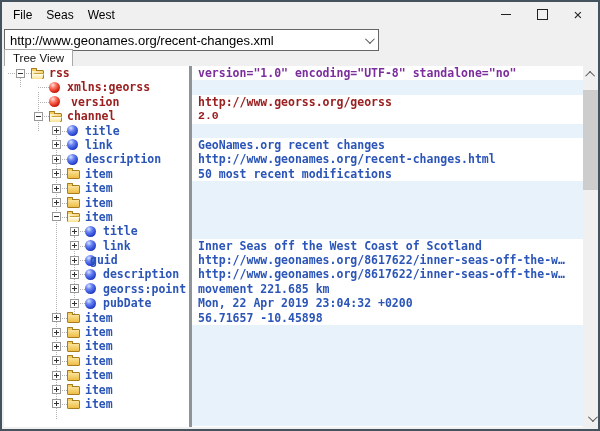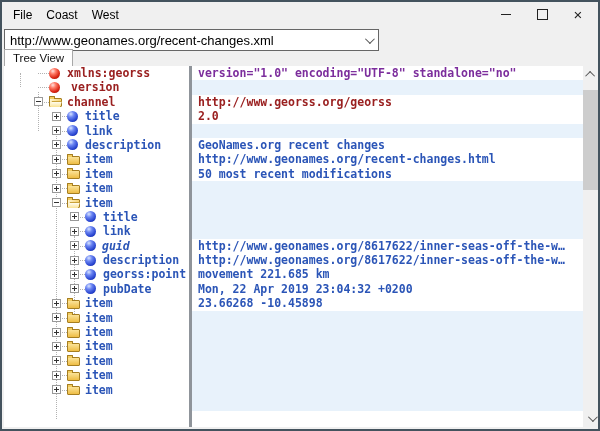--- a/index.html
+++ b/index.html
@@ -62,21 +62,21 @@
   .vrow{height:14.4px;line-height:14.5px;padding-left:6px;white-space:nowrap;overflow:hidden;
         font-family:"DejaVu Sans Mono","Liberation Mono",monospace;font-size:11.5px;font-weight:bold;}
 </style>
 </head>
 <body>
 
 <div class="window">
 
   <div class="menubar">
     <span class="menu-item">File</span>
-    <span class="menu-item">Coast</span>
+    <span class="menu-item">Seas</span>
     <span class="menu-item">West</span>
   </div>
 
   <div class="win-controls">
     <div class="win-btn">
         <span class="glyph-min"></span>
       </div>
     <div class="win-btn">
         <span class="glyph-max"></span>
       </div>
@@ -96,20 +96,26 @@
     <span>Tree View</span>
   </div>
 
   <div class="tree-pane">
     <div class="rows">
         <i class="vguide" style="left: 16px; top: 7px; height: 14.4px;"></i>
         <i class="vguide" style="left: 34px; top: 26.4px; height: 38.2px;"></i>
         <i class="vguide" style="left: 52px; top: 69.6px; height: 283px;"></i>
         <i class="vguide" style="left: 70px; top: 170.4px; height: 81.4px;"></i>
         <div class="trow">
+          <i class="hline" style="left: 4px; width: 23px;"></i>
+          <span class="exp minus" style="left: 12px;"></span>
+          <span class="folder open" style="left: 27px;"></span>
+          <span class="tlabel" style="left: 45px; color: rgb(154, 32, 32);">rss</span>
+        </div>
+        <div class="trow">
           <i class="hline" style="left: 34px; width: 11px;"></i>
           <span class="sphere red" style="left: 45px;"></span>
           <span class="tlabel" style="left: 63px; color: rgb(154, 32, 32);">xmlns:georss</span>
         </div>
         <div class="trow">
           <i class="hline" style="left: 34px; width: 11px;"></i>
           <span class="sphere red" style="left: 45px;"></span>
           <span class="tlabel" style="left: 67px; color: rgb(154, 32, 32);">version</span>
         </div>
         <div class="trow">
@@ -169,21 +175,21 @@
         <div class="trow">
           <i class="hline" style="left: 70px; width: 11px;"></i>
           <span class="exp plus" style="left: 66px;"></span>
           <span class="sphere blue" style="left: 81px;"></span>
           <span class="tlabel" style="left: 99px; color: rgb(43, 85, 183);">link</span>
         </div>
         <div class="trow">
           <i class="hline" style="left: 70px; width: 11px;"></i>
           <span class="exp plus" style="left: 66px;"></span>
           <span class="sphere blue" style="left: 81px;"></span>
-          <span class="tlabel" style="left: 98px; color: rgb(43, 85, 183); font-style: italic;">guid</span>
+          <span class="tlabel" style="left: 86px; color: rgb(43, 85, 183);">guid</span>
         </div>
         <div class="trow">
           <i class="hline" style="left: 70px; width: 11px;"></i>
           <span class="exp plus" style="left: 66px;"></span>
           <span class="sphere blue" style="left: 81px;"></span>
           <span class="tlabel" style="left: 99px; color: rgb(43, 85, 183);">description</span>
         </div>
         <div class="trow">
           <i class="hline" style="left: 70px; width: 11px;"></i>
           <span class="exp plus" style="left: 66px;"></span>
@@ -241,34 +247,35 @@
       </div>
   </div>
 
   <div class="splitter"></div>
 
   <div class="values-pane">
     <div class="rows">
         <div class="vrow" style="color: rgb(124, 45, 156);">version="1.0" encoding="UTF-8" standalone="no"</div>
         <div class="vrow" style="background: rgb(232, 242, 251);"></div>
         <div class="vrow" style="color: rgb(154, 32, 32);">http://www.georss.org/georss</div>
-        <div class="vrow" style="color: rgb(154, 32, 32);">2.0</div>
+        <div class="vrow" style="color: rgb(154, 32, 32); font-family: Liberation Mono, monospace;">2.0</div>
         <div class="vrow" style="background: rgb(232, 242, 251);"></div>
         <div class="vrow" style="color: rgb(43, 85, 183);">GeoNames.org recent changes</div>
         <div class="vrow" style="color: rgb(43, 85, 183);">http://www.geonames.org/recent-changes.html</div>
         <div class="vrow" style="color: rgb(43, 85, 183);">50 most recent modifications</div>
         <div class="vrow" style="background: rgb(232, 242, 251);"></div>
         <div class="vrow" style="background: rgb(232, 242, 251);"></div>
         <div class="vrow" style="background: rgb(232, 242, 251);"></div>
         <div class="vrow" style="background: rgb(232, 242, 251);"></div>
+        <div class="vrow" style="color: rgb(43, 85, 183);">Inner Seas off the West Coast of Scotland</div>
         <div class="vrow" style="color: rgb(43, 85, 183);">http://www.geonames.org/8617622/inner-seas-off-the-w…</div>
         <div class="vrow" style="color: rgb(43, 85, 183);">http://www.geonames.org/8617622/inner-seas-off-the-w…</div>
         <div class="vrow" style="color: rgb(43, 85, 183);">movement 221.685 km</div>
         <div class="vrow" style="color: rgb(43, 85, 183);">Mon, 22 Apr 2019 23:04:32 +0200</div>
-        <div class="vrow" style="color: rgb(43, 85, 183);">23.66268 -10.45898</div>
+        <div class="vrow" style="color: rgb(43, 85, 183);">56.71657 -10.45898</div>
         <div class="vrow" style="background: rgb(232, 242, 251);"></div>
         <div class="vrow" style="background: rgb(232, 242, 251);"></div>
         <div class="vrow" style="background: rgb(232, 242, 251);"></div>
         <div class="vrow" style="background: rgb(232, 242, 251);"></div>
         <div class="vrow" style="background: rgb(232, 242, 251);"></div>
         <div class="vrow" style="background: rgb(232, 242, 251);"></div>
         <div class="vrow" style="background: rgb(232, 242, 251);"></div>
       </div>
   </div>
 

